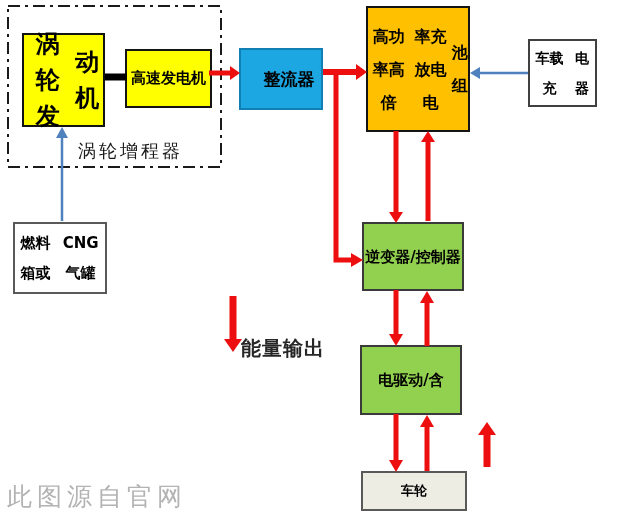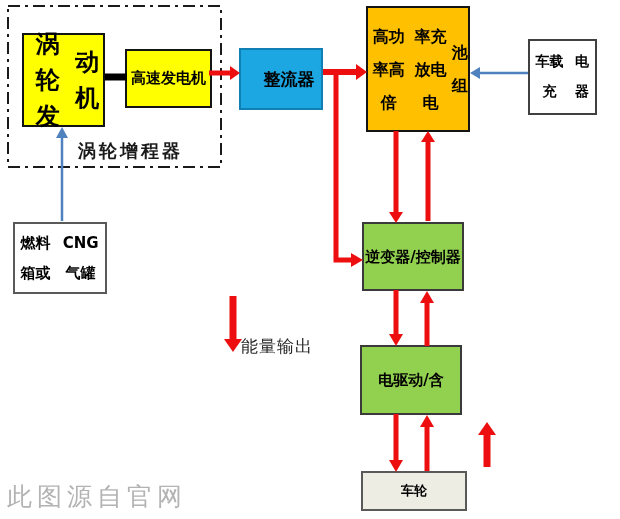--- a/index.html
+++ b/index.html
@@ -28,35 +28,35 @@
     text-align: center;
     font-weight: bold;
     color: #000000;
     z-index: 2;
   }
   .box span { display: block; }
   .turbine    { left: 22px;  top: 33px;  width: 83px;  height: 94px;  background: #ffff00; border: 2px solid #141414; font-size: 24px; line-height: 36px; align-items: center; }
   .generator  { left: 125px; top: 49px;  width: 87px;  height: 59px;  background: #ffff00; border: 2px solid #141414; font-size: 15px; }
   .rectifier  { left: 239px; top: 48px;  width: 84px;  height: 62px;  background: #1ca6e2; border: 2px solid #1080b4; font-size: 17px; padding-left: 16px; }
   .battery    { left: 366px; top: 6px;   width: 104px; height: 126px; background: #ffc000; border: 2px solid #141414; font-size: 16px; line-height: 33px; }
-  .charger    { left: 528px; top: 39px;  width: 69px;  height: 76px;  background: #ffffff; border: 2px solid #404040; font-size: 14px; line-height: 30px; font-family: Liberation Mono, monospace; }
+  .charger    { left: 528px; top: 39px;  width: 69px;  height: 68px;  background: #ffffff; border: 2px solid #404040; font-size: 14px; line-height: 30px; }
   .fuel       { left: 13px;  top: 222px; width: 94px;  height: 72px;  background: #ffffff; border: 2px solid #595959; font-size: 15px; line-height: 30px; }
   .inverter   { left: 362px; top: 222px; width: 102px; height: 69px;  background: #92d050; border: 2px solid #3a3a3a; font-size: 15px; line-height: 30px; }
   .drive      { left: 360px; top: 345px; width: 102px; height: 70px;  background: #92d050; border: 2px solid #3a3a3a; font-size: 15px; line-height: 30px; }
   .wheel      { left: 361px; top: 471px; width: 106px; height: 40px;  background: #eeede3; border: 2px solid #595959; font-size: 13px; }
   .group-label {
     position: absolute;
     left: 78px; top: 139px;
-    font-size: 18px; font-weight: bold; color: #1a1a1a;
+    font-size: 18px; font-weight: normal; color: #1a1a1a;
     letter-spacing: 3px;
     z-index: 2;
   }
   .legend-text {
     position: absolute;
-    font-size: 17px; font-weight: normal; color: #262626;
+    font-size: 20px; font-weight: bold; color: #262626;
     z-index: 2; letter-spacing: 1px;
   }
   .legend-output   { left: 241px; top: 335px; }
   .legend-recovery { left: 499px; top: 430px; }
   .watermark {
     position: absolute;
     left: 7px; top: 480px;
     font-size: 25px; font-weight: normal;
     color: #b3b3b3;
     letter-spacing: 5px;

